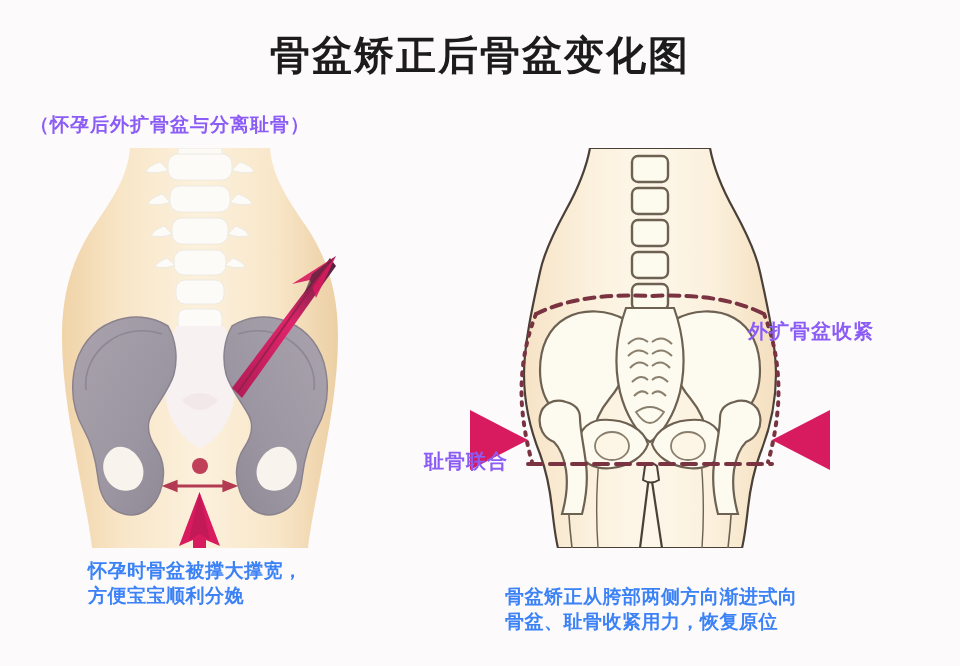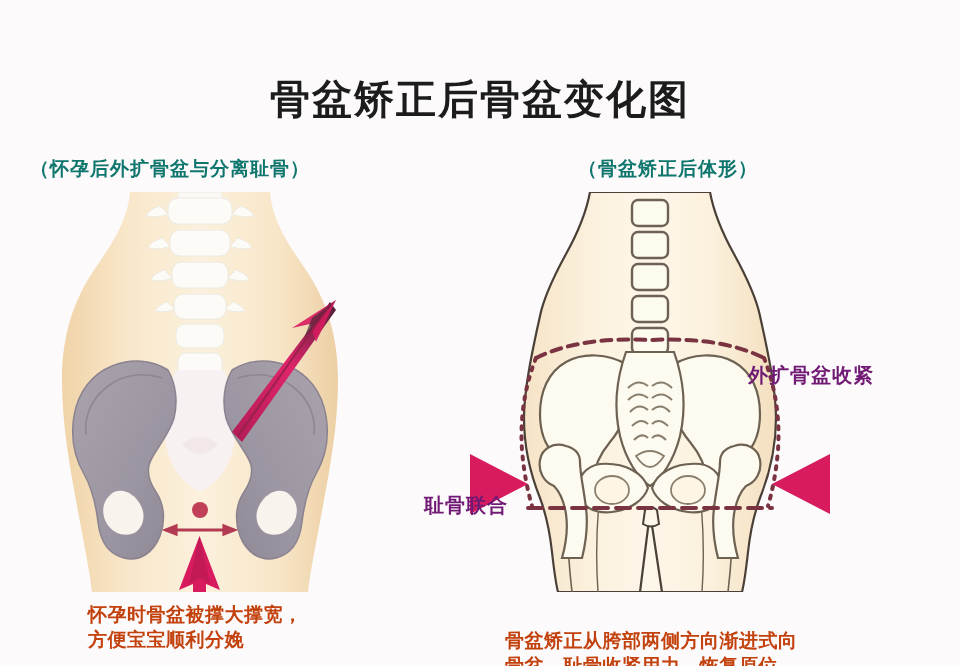--- a/index.html
+++ b/index.html
@@ -3,66 +3,66 @@
 <meta charset="utf-8">
 <style>
   html,body{margin:0;padding:0;}
   body{
     width:960px;height:666px;
     background:#fdfafb;
     font-family:"Liberation Sans","DejaVu Sans",sans-serif;
     overflow:hidden;
     position:relative;
   }
-  .canvas{position:relative;width:960px;height:528px;margin-top:44px;}
+  .canvas{position:relative;width:960px;height:528px;}
 
   
   .title{
     position:absolute;top:28px;left:0;width:960px;
     text-align:center;
     font-size:40px;
     font-weight:bold;
     letter-spacing:2px;
     color:#1c1c1c;
     font-family:"DejaVu Sans","Liberation Sans",sans-serif;
   }
 
   
   .subtitle{
     position:absolute;
     font-size:19px;
     font-weight:bold;
     letter-spacing:1px;
-    color:#0f766e;
+    color:#8b5cf6;
     white-space:nowrap;
     font-family:"DejaVu Sans","Liberation Sans",sans-serif;
   }
   .subtitle.left{top:112px;left:30px;}
   .subtitle.right{top:112px;left:578px;}
 
   
   .caption{
     position:absolute;
     font-size:19px;
     font-weight:bold;
     line-height:25px;
-    color:#c2410c;
+    color:#3b82f6;
     letter-spacing:.5px;
     font-family:"DejaVu Sans","Liberation Sans",sans-serif;
     white-space:pre-line;
   }
   .caption.left{top:558px;left:88px;}
   .caption.right{top:584px;left:505px;}
 
   
   .anno{
     position:absolute;
     font-size:20px;
     font-weight:bold;
-    color:#701a75;
+    color:#8b5cf6;
     letter-spacing:1px;
     white-space:nowrap;
     font-family:"DejaVu Sans","Liberation Sans",sans-serif;
   }
   .anno.tighten{top:318px;left:748px;}
   .anno.symphysis{top:448px;left:424px;}
 
   
   .fig{position:absolute;}
   .fig.left{left:40px;top:148px;}
@@ -70,21 +70,20 @@
 </style>
 </head>
 <body style="background: rgb(253, 250, 251);">
 
 <div class="canvas">
 
   <div class="title">骨盆矫正后骨盆变化图</div>
 
   <div class="subtitle left">（怀孕后外扩骨盆与分离耻骨）</div>
 
-  <div class="subtitle right">（骨盆矫正后体形）</div>
 
   <svg class="fig left" width="320" height="400" viewBox="0 0 320 400">
     <defs>
       <linearGradient id="skinGrad" x1="0" y1="0" x2="1" y2="0">
         <stop offset="0%" stop-color="#f0d3a8"></stop>
         <stop offset="22%" stop-color="#f8e6c8"></stop>
         <stop offset="50%" stop-color="#fcf1dd"></stop>
         <stop offset="78%" stop-color="#f8e6c8"></stop>
         <stop offset="100%" stop-color="#eccfa4"></stop>
       </linearGradient>

